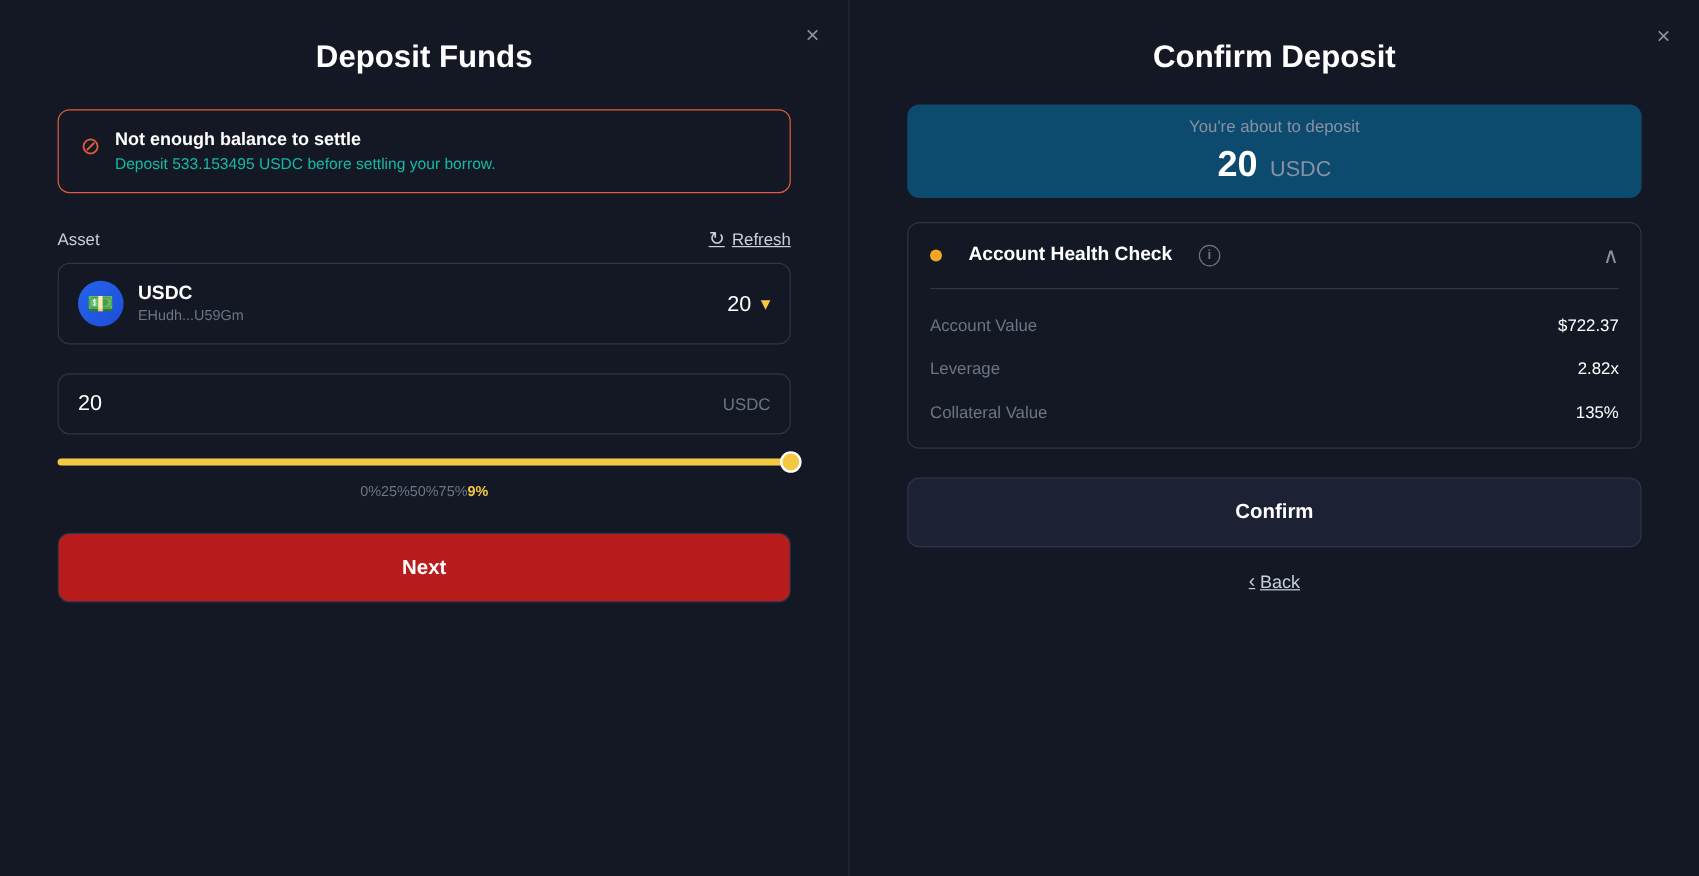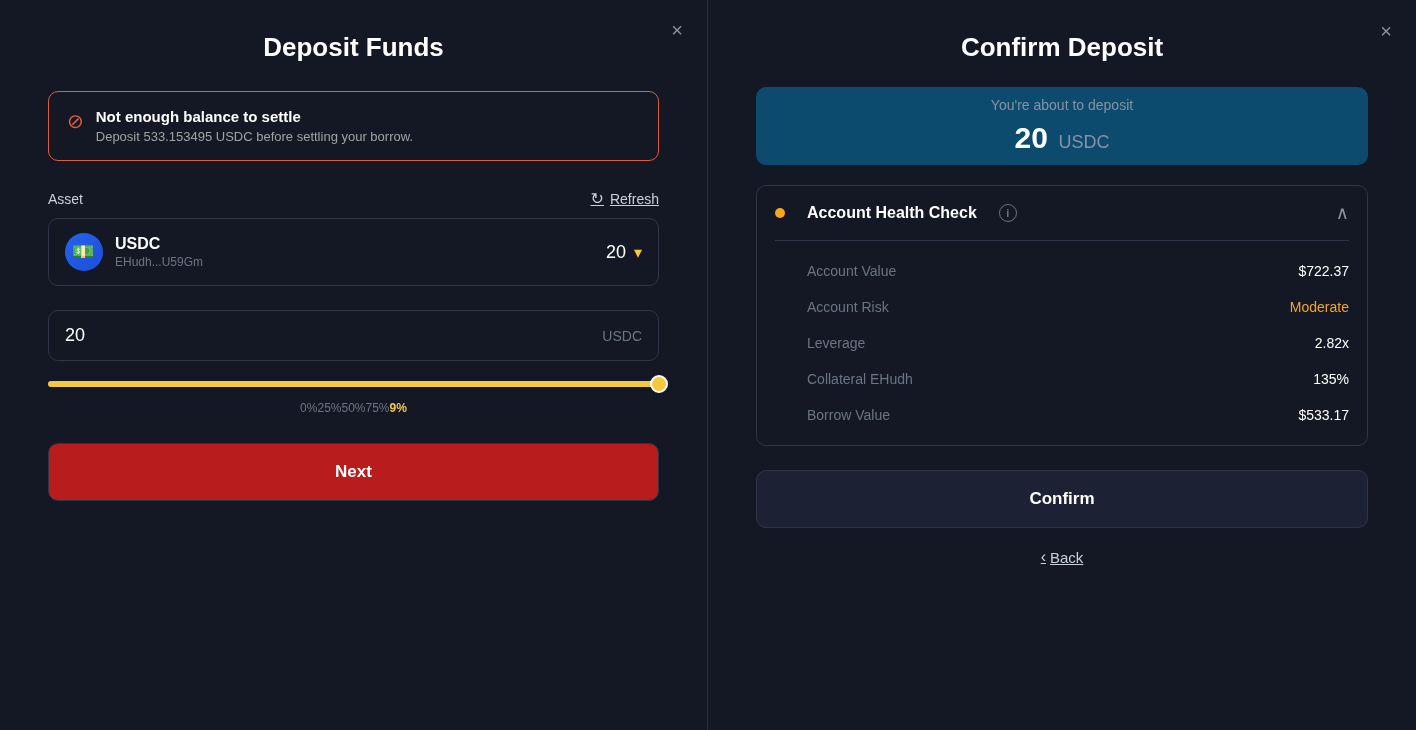--- a/index.html
+++ b/index.html
@@ -65,21 +65,21 @@
       margin-top: 1px;
       flex-shrink: 0;
     }
     .alert-text .alert-title {
       color: #ffffff;
       font-size: 15px;
       font-weight: 600;
       margin-bottom: 4px;
     }
     .alert-text .alert-sub {
-      color: #a3a3a3;
+      color: #14b8a6;
       font-size: 13px;
     }
     .section-row {
       width: 100%;
       display: flex;
       justify-content: space-between;
       align-items: center;
       margin-bottom: 10px;
     }
     .section-label {
@@ -345,21 +345,20 @@
       margin: 0 18px;
     }
     .health-rows {
       padding: 12px 18px;
     }
     .health-row {
       display: flex;
       justify-content: space-between;
       align-items: center;
       padding: 10px 0;
-      margin-left: 32px;
     }
     .health-row-label {
       color: #6b7585;
       font-size: 14px;
     }
     .health-row-value {
       color: #ffffff;
       font-size: 14px;
       font-weight: 500;
     }
@@ -483,39 +482,31 @@
         <span class="chevron-up">∧</span>
       </div>
       <div class="health-divider"></div>
       <div class="health-rows">
 
         <div class="health-row">
           <span class="health-row-label">Account Value</span>
           <span class="health-row-value">$722.37</span>
         </div>
 
-        <div class="health-row">
-          <span class="health-row-label">Account Risk</span>
-          <span class="health-row-value moderate">Moderate</span>
-        </div>
 
         <div class="health-row">
           <span class="health-row-label">Leverage</span>
           <span class="health-row-value">2.82x</span>
         </div>
 
         <div class="health-row">
-          <span class="health-row-label">Collateral EHudh</span>
+          <span class="health-row-label">Collateral Value</span>
           <span class="health-row-value">135%</span>
         </div>
 
-        <div class="health-row">
-          <span class="health-row-label">Borrow Value</span>
-          <span class="health-row-value">$533.17</span>
-        </div>
 
       </div>
     </div>
 
     <button class="confirm-btn">Confirm</button>
 
     <button class="back-btn">
       <span class="back-chevron">‹</span>
       <span>Back</span>
     </button>

